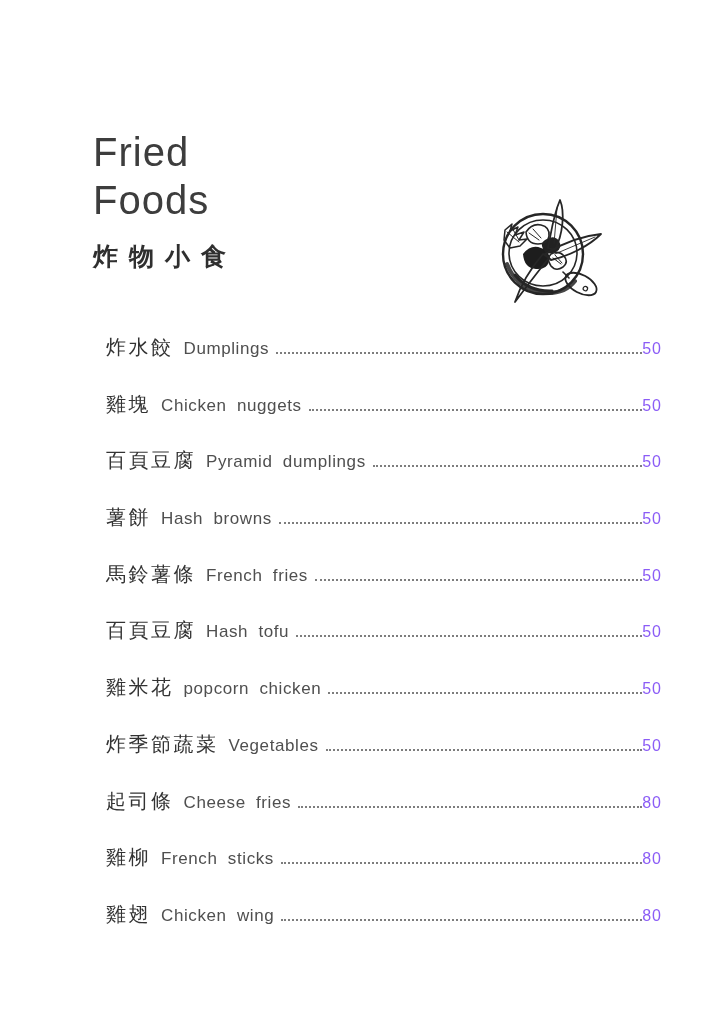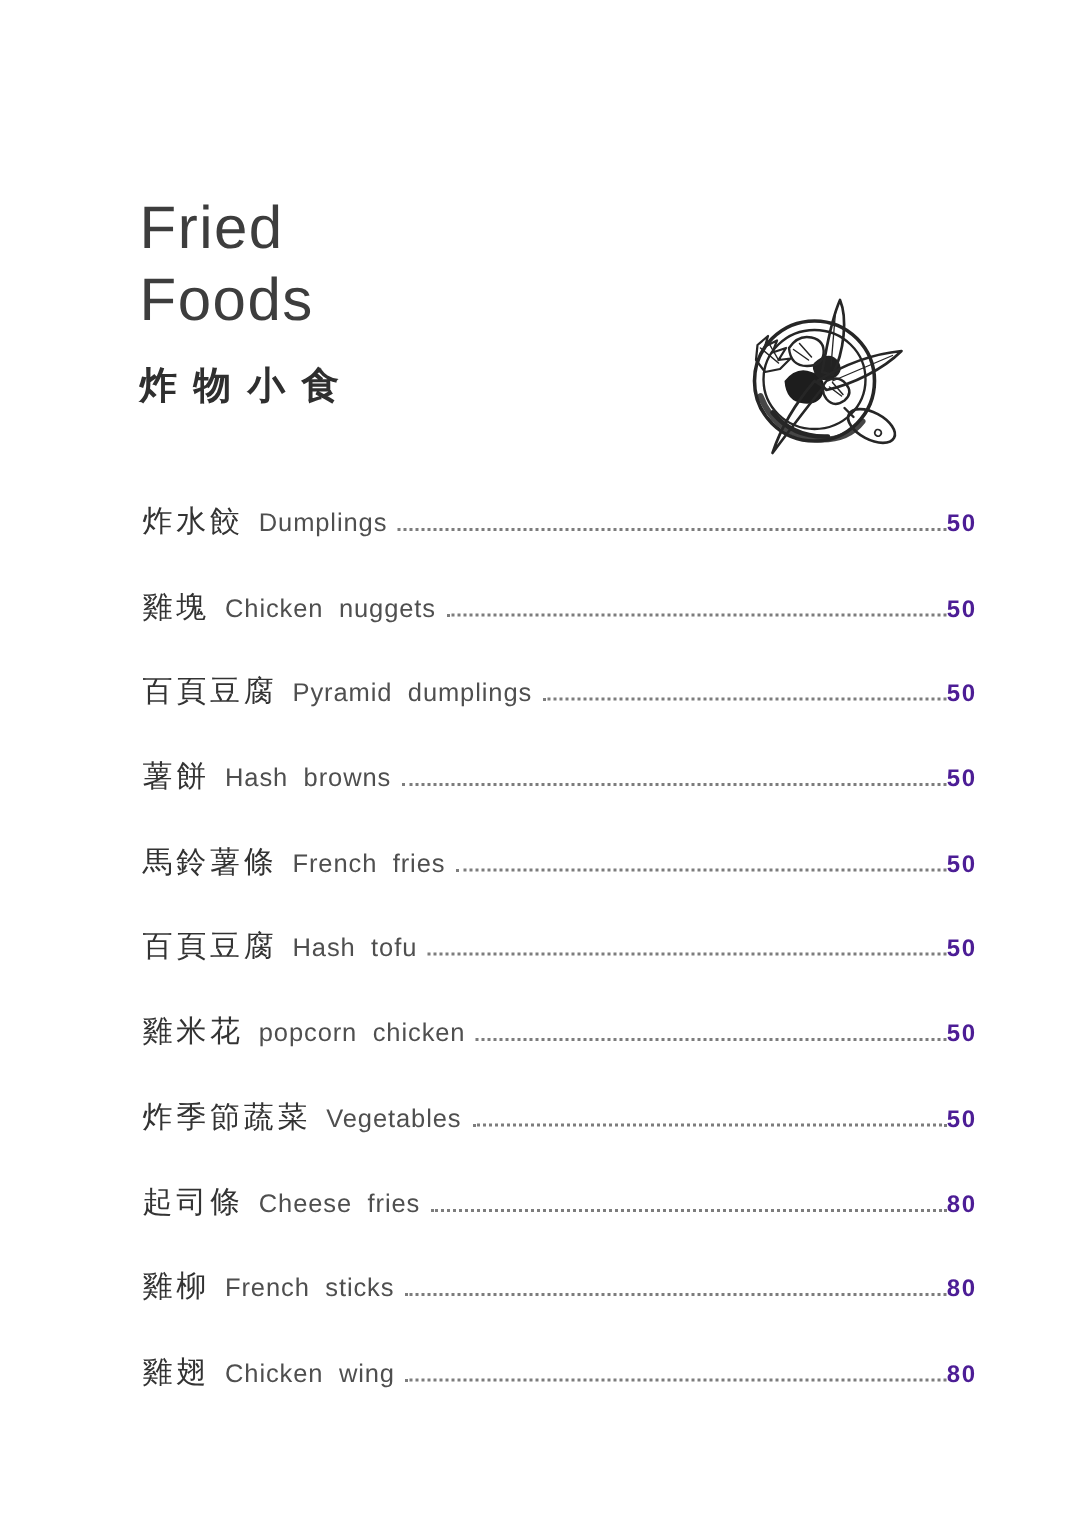--- a/index.html
+++ b/index.html
@@ -41,21 +41,21 @@
   .illustration {
     position: absolute;
     left: 493px;
     top: 192px;
     width: 118px;
     height: 120px;
   }
   
   .menu-list {
     position: absolute;
-    left: 95px;
+    left: 106px;
     top: 322px;
     width: 556px;
     margin: 0;
     padding: 0;
     list-style: none;
   }
   .menu-row {
     display: flex;
     align-items: baseline;
     height: 56.7px;
@@ -82,24 +82,23 @@
   }
   .dot-leader {
     flex: 1 1 auto;
     height: 1em;
     margin-left: 7px;
     border-bottom: 2px dotted #7d7d7d;
   }
   .item-price {
     font-size: 16px;
     letter-spacing: 1px;
-    color: #4c1d95;
+    color: #8b5cf6;
     white-space: nowrap;
     flex: 0 0 auto;
-    font-weight: bold;
   }
   svg .ink { stroke: #262626; fill: none; stroke-linecap: round; stroke-linejoin: round; }
 </style>
 </head>
 <body>
 
 <div class="page">
 
   <div class="header">
     <h1 class="title-en"><span>Fried</span><br><span>Foods</span></h1>

